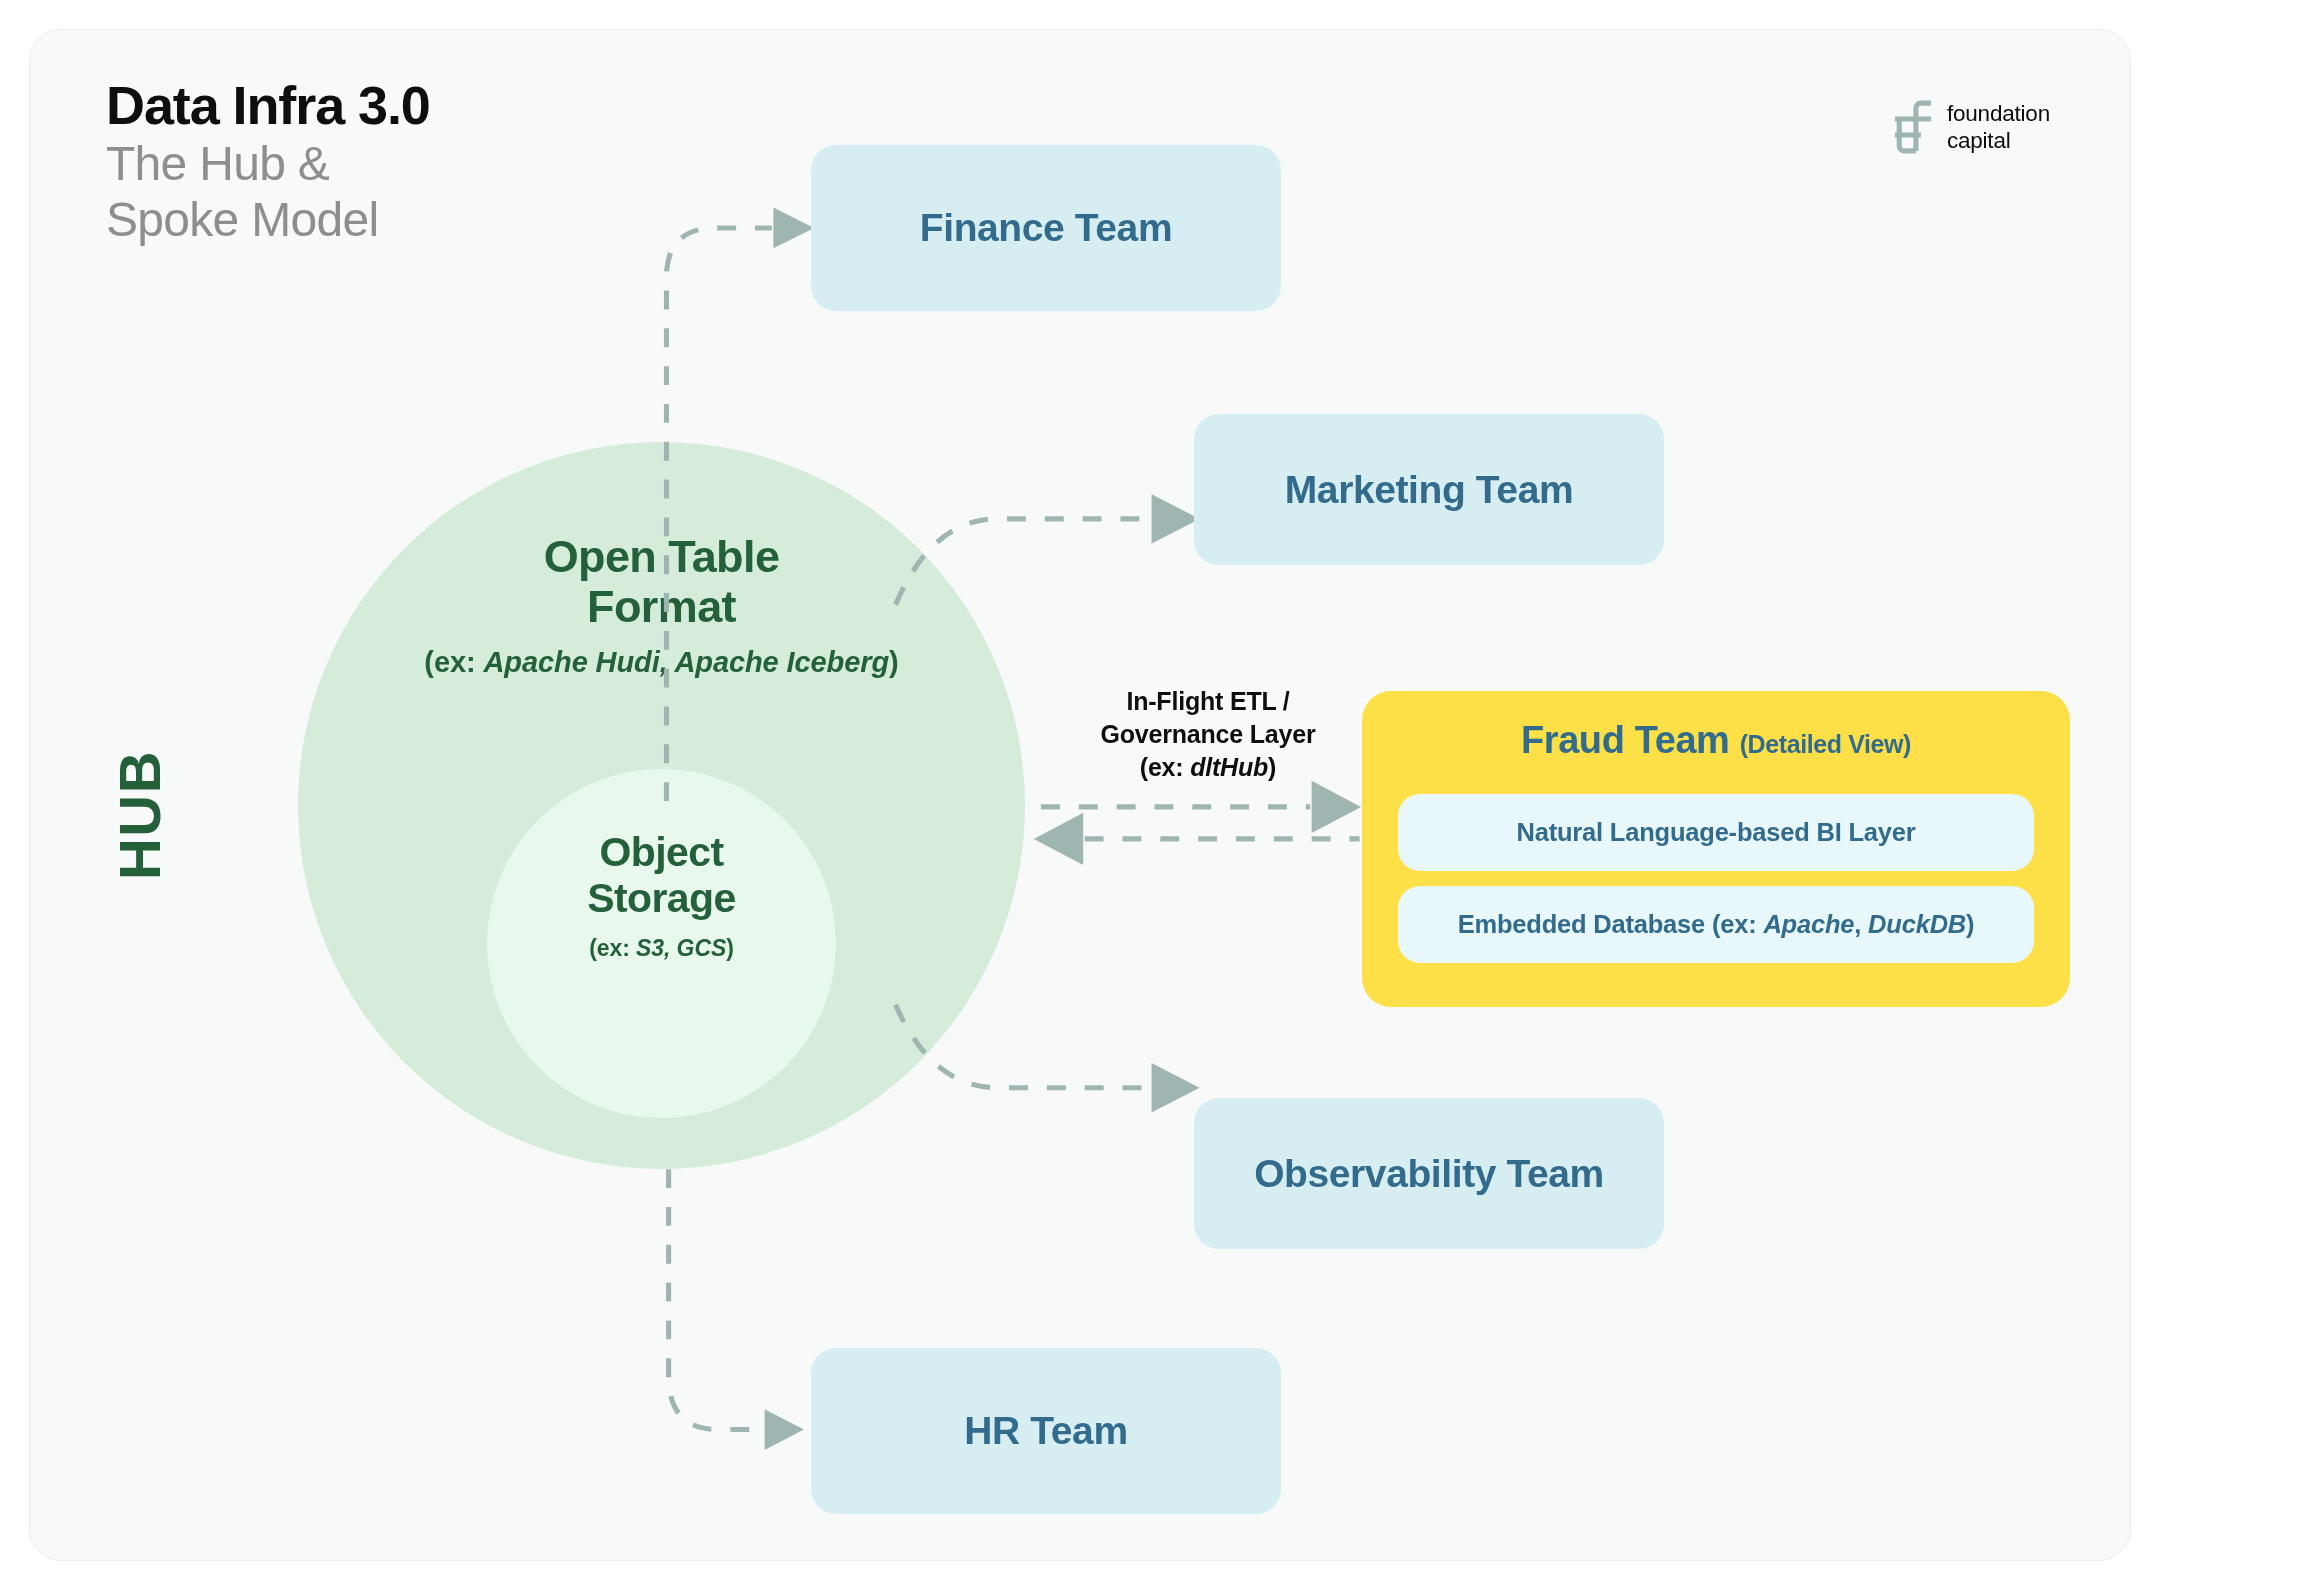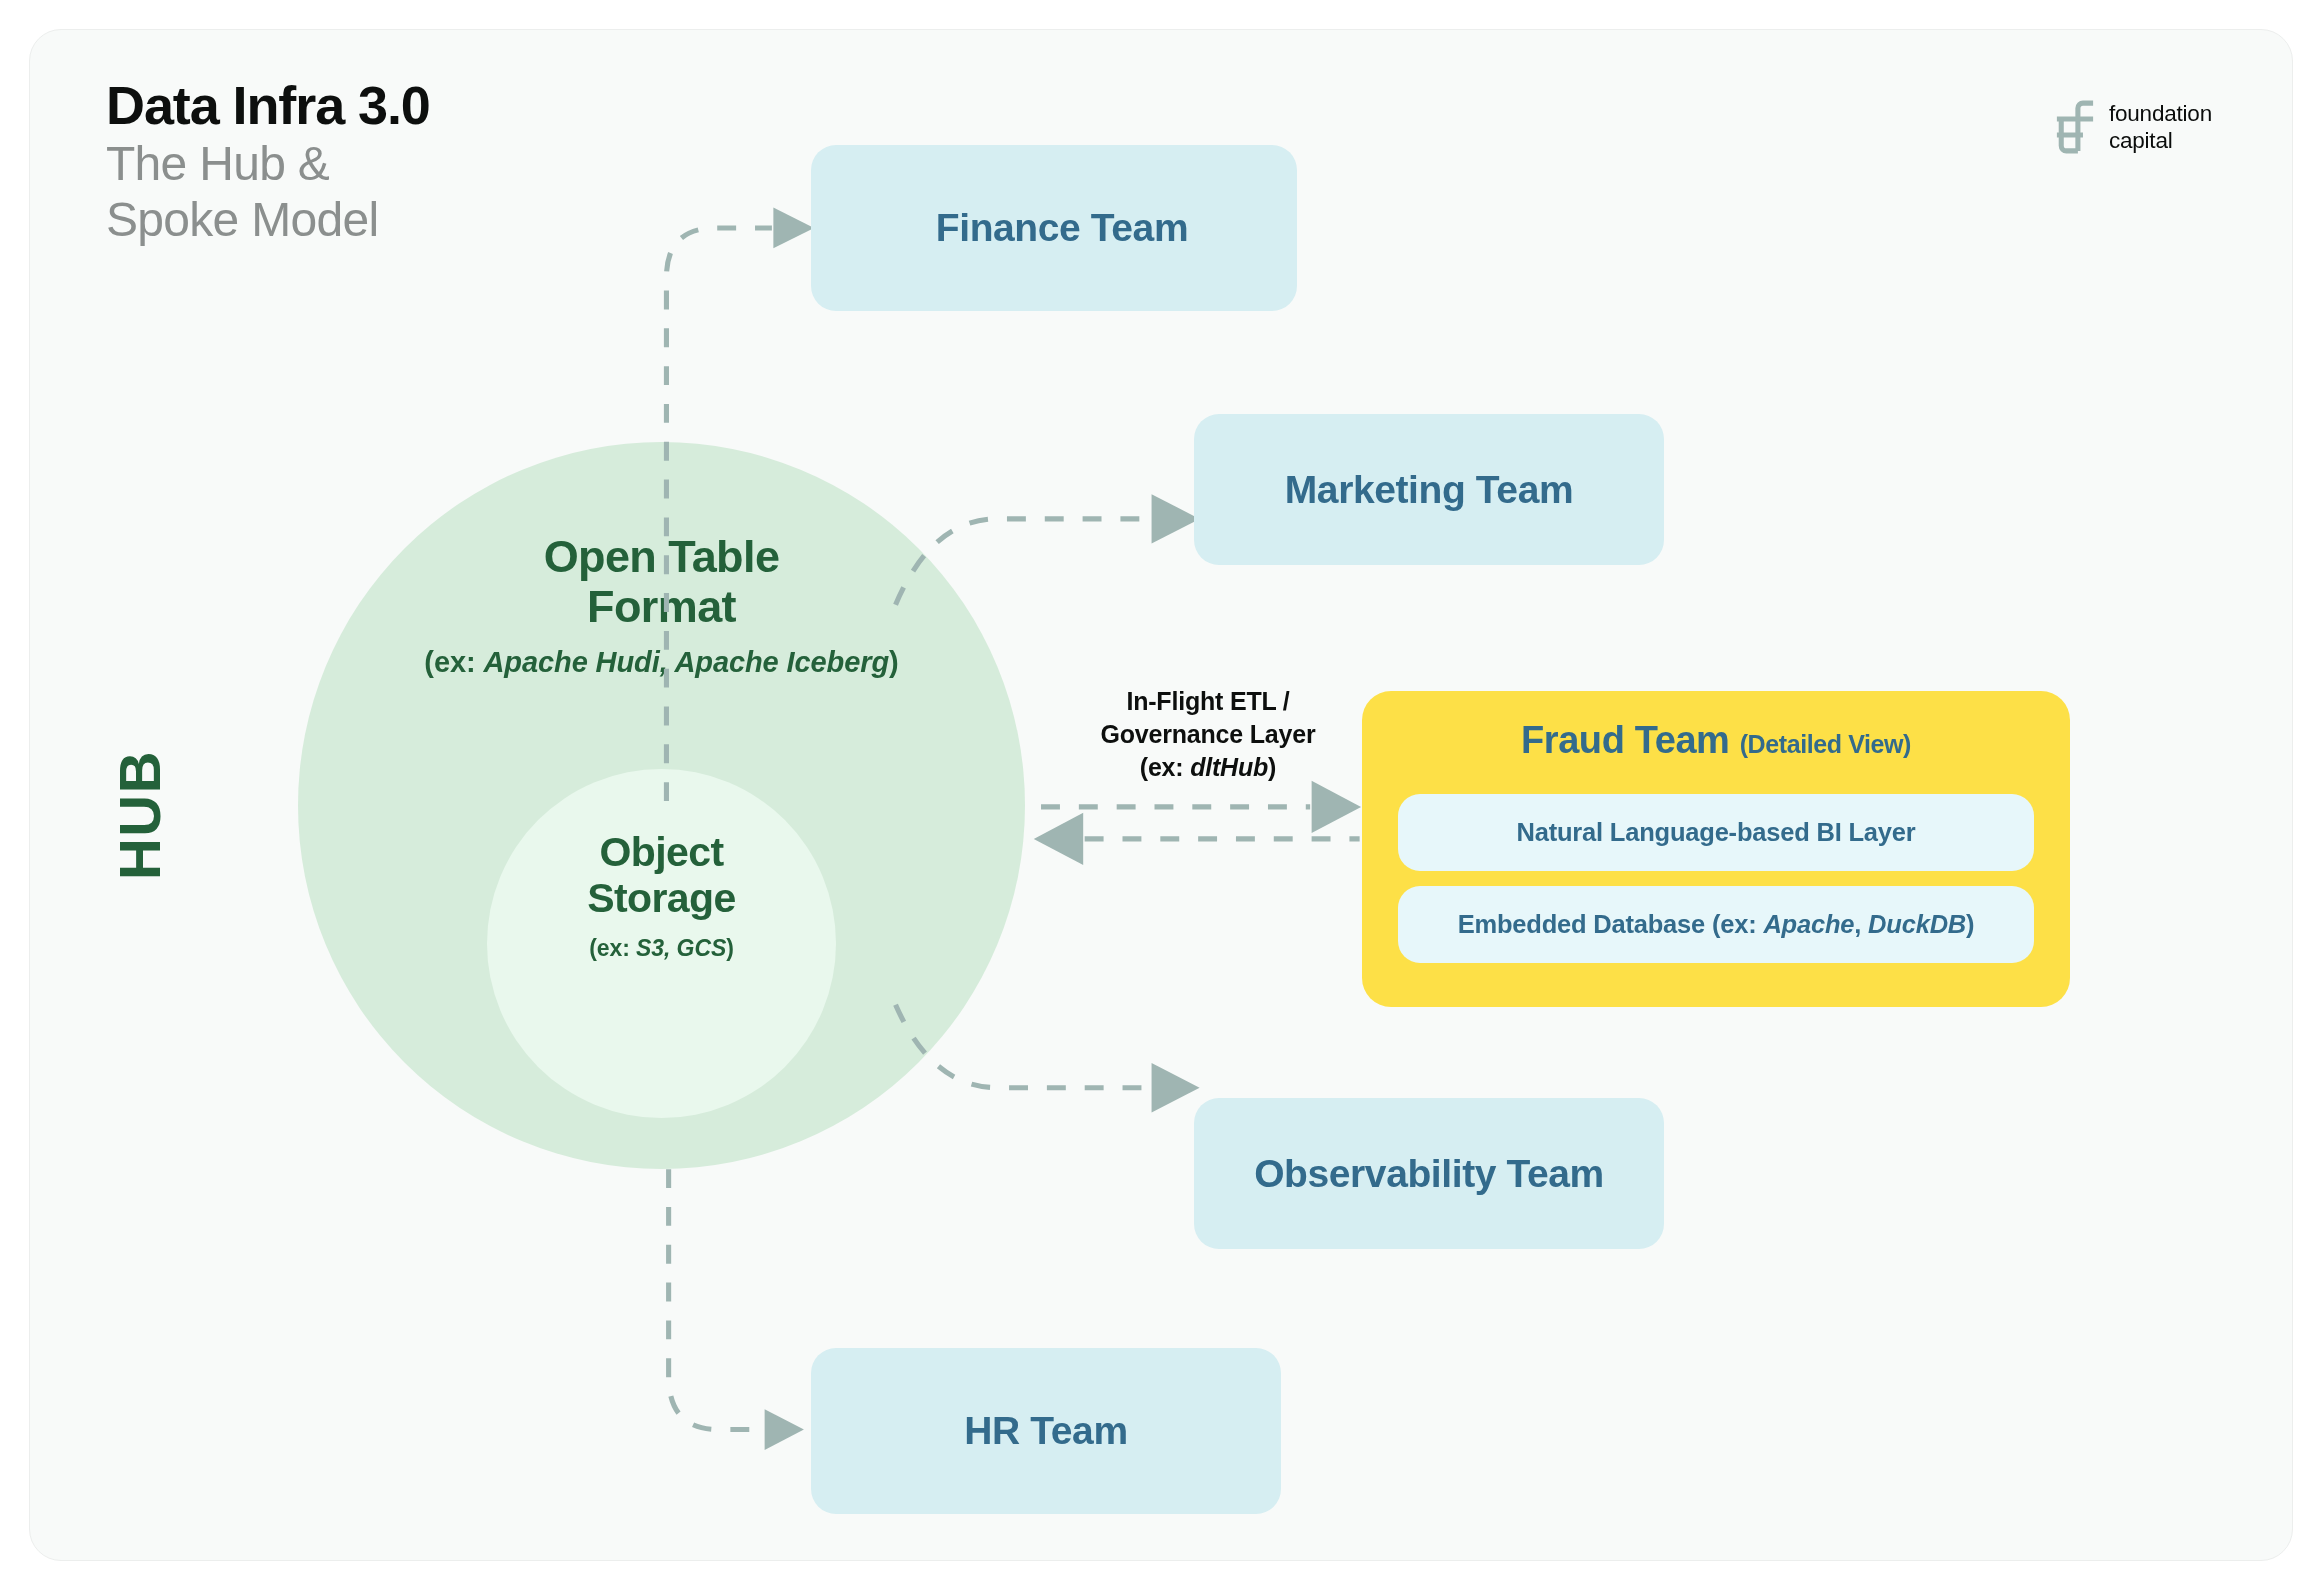--- a/index.html
+++ b/index.html
@@ -11,21 +11,21 @@
     width: 2307px;
     height: 1590px;
     font-family: "Liberation Sans", sans-serif;
     overflow: hidden;
   }
 
   #canvas {
     position: absolute;
     left: 29px;
     top: 29px;
-    width: 2264px;
+    width: 2102px;
     height: 1532px;
     background: #f8faf9;
     border: 1.5px solid #eceeed;
     border-radius: 32px;
     box-sizing: border-box;
     overflow: hidden;
   }
 
   
   #title-block {
@@ -150,21 +150,21 @@
     background: #d6eef2;
     border-radius: 25px;
     display: flex;
     align-items: center;
     justify-content: center;
     color: #336b8c;
     font-size: 39px;
     font-weight: bold;
     letter-spacing: -0.4px;
   }
-  #box-finance     { left: 781px; top: 115px;  width: 470px; height: 166px; padding-left: 16px; }
+  #box-finance     { left: 781px; top: 115px;  width: 470px; height: 166px; }
   #box-marketing   { left: 1164px; top: 384px;  width: 470px; height: 151px; }
   #box-observability { left: 1164px; top: 1068px; width: 470px; height: 151px; }
   #box-hr          { left: 781px; top: 1318px; width: 470px; height: 166px; }
 
   
   #fraud-card {
     position: absolute;
     left: 1332px;
     top: 661px;
     width: 708px;

